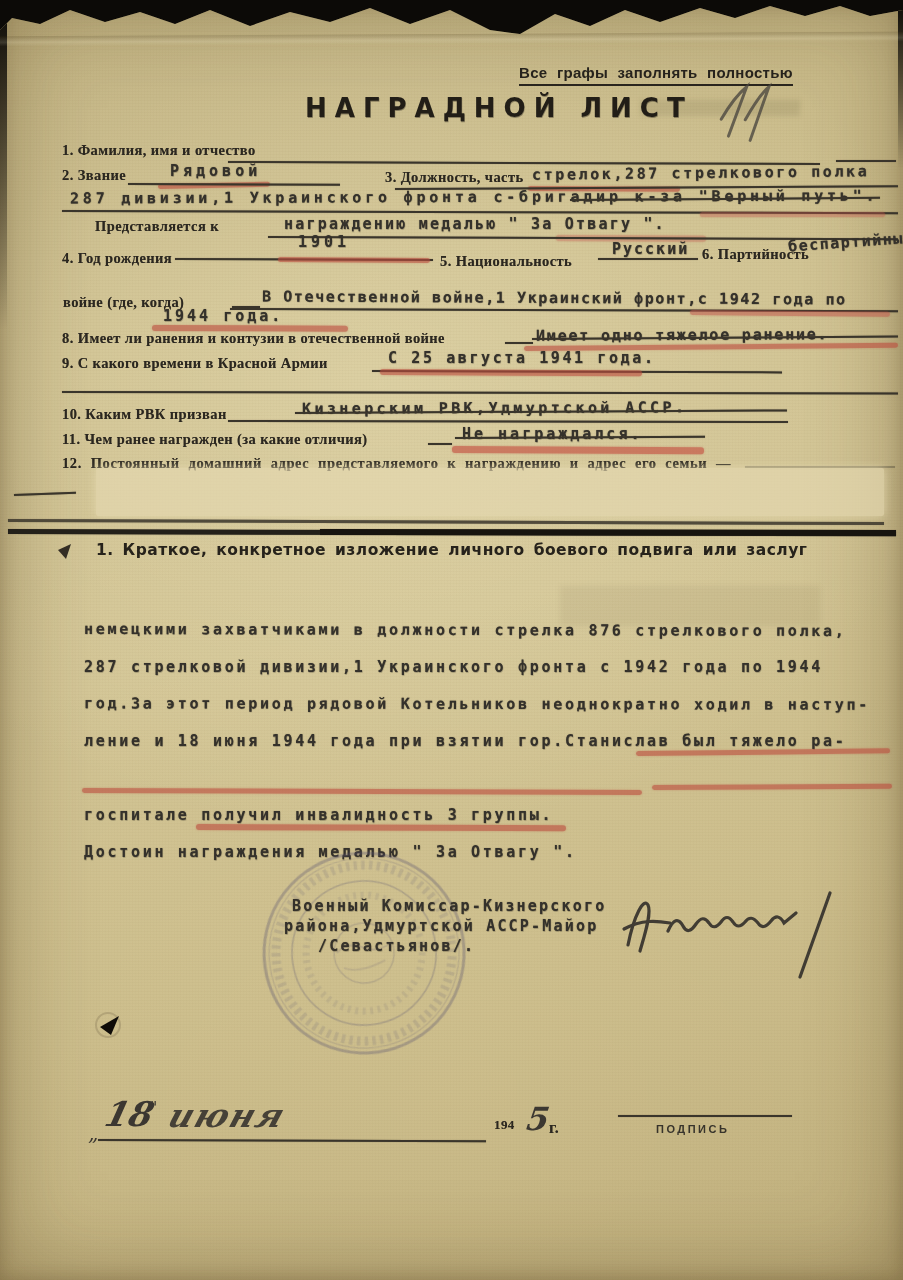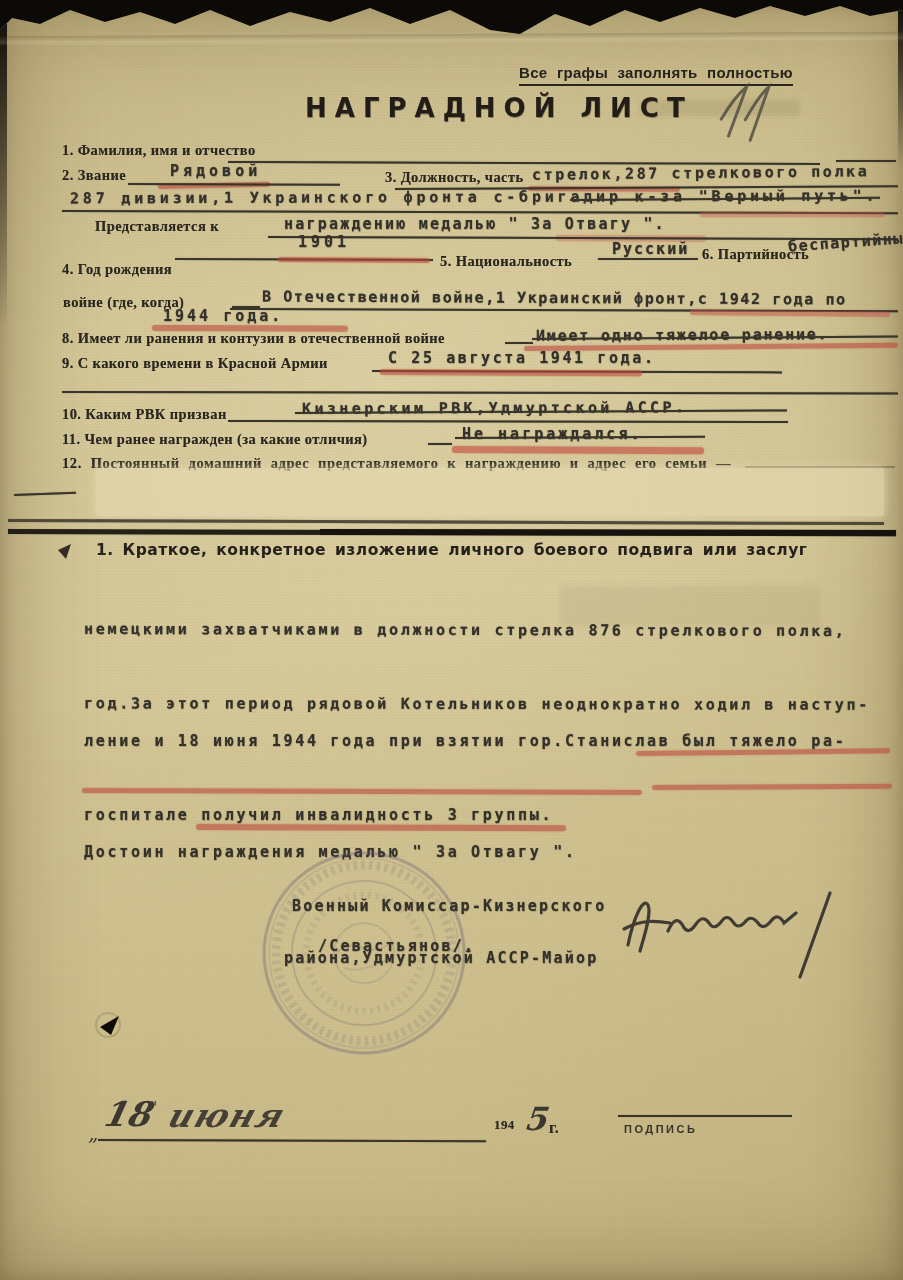--- a/index.html
+++ b/index.html
@@ -76,21 +76,21 @@
     <div class="typ" style="left:70px;top:188px;letter-spacing:3.8px;transform:rotate(-.2deg);">287 дивизии,1 Украинского фронта с-бригадир к-за "Верный путь".</div>
     <div class="rule" style="left:570px;top:199px;width:310px;transform:rotate(-.4deg);"></div>
     <div class="rule" style="left:62px;top:210px;width:836px;transform:rotate(.15deg);"></div>
     <div class="red" style="left:700px;top:212px;width:185px;background:rgba(192,85,74,.4);"></div>
 
     <div class="lbl" style="left:95px;top:218px;">Представляется к</div>
     <div class="typ" style="left:284px;top:215px;letter-spacing:2.2px;">награждению медалью " За Отвагу ".</div>
     <div class="red" style="left:556px;top:235px;width:150px;height:6px;background:rgba(200,95,85,.38);transform:rotate(.3deg);"></div>
     <div class="rule" style="left:268px;top:236px;width:630px;transform:rotate(.2deg);"></div>
 
-    <div class="lbl" style="left:62px;top:261px;text-align:right;">4. Год рождения</div>
+    <div class="lbl" style="left:62px;top:250px;text-align:right;">4. Год рождения</div>
     <div class="typ" style="left:298px;top:233px;letter-spacing:4px;">1901</div>
     <div class="rule" style="left:175px;top:258px;width:258px;transform:rotate(.2deg);"></div>
     <div class="red" style="left:278px;top:257px;width:152px;transform:rotate(.4deg);"></div>
     <div class="lbl" style="left:440px;top:245px;margin-top:8px;">5. Национальность</div>
     <div class="typ" style="left:612px;top:240px;letter-spacing:2px;">Русский</div>
     <div class="rule" style="left:598px;top:258px;width:100px;"></div>
     <div class="lbl" style="left:702px;top:246px;">6. Партийность</div>
     <div class="typ" style="left:788px;top:233px;letter-spacing:1.5px;transform:rotate(-4deg);">беспартийный</div>
 
     <div class="lbl" style="left:63px;top:294px;">войне (где, когда)</div>
@@ -134,20 +134,21 @@
     <div class="rule" style="left:8px;top:519px;width:876px;height:2.5px;transform:rotate(.2deg);opacity:.85;"></div>
     <div class="rule" style="left:8px;top:529px;width:888px;height:5px;background:#23201a;transform:rotate(.15deg);"></div>
     <div class="rule" style="left:320px;top:529px;width:576px;height:6px;background:#17140f;transform:rotate(.1deg);"></div>
 
     <svg class="abs" style="left:55px;top:542px;" width="20" height="20" viewBox="0 0 20 20">
       <path d="M3,8 L16,2 L11,17 Z" fill="#171310" opacity=".85"></path>
     </svg>
     <div class="head" style="left:96px;top:541px;">1. Краткое, конкретное изложение личного боевого подвига или заслуг</div>
 
     <div class="typ" style="left:84px;top:621px;letter-spacing:2.7px;transform:rotate(.15deg);">немецкими захватчиками в должности стрелка 876 стрелкового полка,</div>
+    <div class="typ" style="left:84px;top:658px;letter-spacing:2.7px;">287 стрелковой дивизии,1 Украинского фронта с 1942 года по 1944</div>
     <div class="typ" style="left:84px;top:695px;letter-spacing:2.7px;transform:rotate(.1deg);">год.За этот период рядовой Котельников неоднократно ходил в наступ-</div>
     <div class="typ" style="left:84px;top:732px;letter-spacing:2.7px;">ление и 18 июня 1944 года при взятии гор.Станислав был тяжело ра-</div>
     <div class="typ" style="left:84px;top:806px;letter-spacing:2.7px;">госпитале получил инвалидность 3 группы.</div>
     <div class="typ" style="left:84px;top:843px;letter-spacing:2.7px;">Достоин награждения медалью " За Отвагу ".</div>
     <div class="red" style="left:636px;top:751px;width:254px;height:5px;transform:rotate(-.6deg);"></div>
     <div class="red" style="left:82px;top:788px;width:560px;height:5px;transform:rotate(.2deg);"></div>
     <div class="red" style="left:652px;top:785px;width:240px;height:5px;transform:rotate(-.3deg);"></div>
     <div class="red" style="left:196px;top:824px;width:370px;height:6px;transform:rotate(.2deg);"></div>
 
     <svg class="abs" style="left:252px;top:845px;transform:rotate(-8deg);filter:blur(.5px);opacity:.6;" width="225" height="215" viewBox="0 0 225 215">
@@ -157,21 +158,21 @@
         <circle cx="112" cy="108" r="72" stroke-width="1.6" stroke-opacity=".45"></circle>
         <circle cx="112" cy="108" r="88" stroke-width="9" stroke-dasharray="3.5 4.2" stroke-opacity=".26"></circle>
         <circle cx="112" cy="108" r="58" stroke-width="7" stroke-dasharray="3 4.5" stroke-opacity=".2"></circle>
         <circle cx="112" cy="108" r="30" stroke-width="1.4" stroke-opacity=".35"></circle>
         <path d="M85,104 q12,-10 26,-2 q14,8 28,0" stroke-width="2" stroke-opacity=".3"></path>
         <path d="M90,120 q14,8 42,-2" stroke-width="2" stroke-opacity=".25"></path>
       </g>
     </svg>
 
     <div class="typ" style="left:292px;top:897px;letter-spacing:2.2px;">Военный Комиссар-Кизнерского</div>
-    <div class="typ" style="left:284px;top:917px;letter-spacing:2.2px;margin-top:32px;">района,Удмуртской АССР-Майор</div>
+    <div class="typ" style="left:284px;top:917px;letter-spacing:2.2px;">района,Удмуртской АССР-Майор</div>
     <div class="typ" style="left:318px;top:937px;letter-spacing:2.2px;">/Севастьянов/.</div>
     <svg class="abs" style="left:618px;top:885px;" width="235" height="100" viewBox="0 0 235 100">
       <g fill="none" stroke="#2e2b28" stroke-width="3.2" stroke-linecap="round" opacity=".88">
         <path d="M10,60 C16,30 26,12 30,20 C34,28 26,52 22,66"></path>
         <path d="M6,44 C24,34 40,36 52,38"></path>
         <path d="M50,46 q8,-18 15,-5 q5,10 13,-2 q7,-10 13,-1 q5,8 12,-1 q6,-9 12,0 q5,8 12,0 q6,-8 13,1 q5,8 13,-2 q7,-9 13,2 l12,-10"></path>
         <path d="M212,8 L182,92"></path>
       </g>
     </svg>
 
@@ -183,15 +184,15 @@
     <div class="hand" style="left:88px;top:1121px;font-size:20px;">„</div>
     <div class="hand" style="left:106px;top:1094px;font-size:34px;font-weight:700;transform:skewX(-14deg);">18</div>
     <div class="hand" style="left:150px;top:1098px;font-size:16px;">"</div>
     <div class="hand" style="left:170px;top:1096px;font-size:33px;font-weight:700;letter-spacing:2px;transform:skewX(-18deg);opacity:.92;">июня</div>
     <div class="rule" style="left:98px;top:1139px;width:388px;height:2px;transform:rotate(.2deg);"></div>
     <div class="lbl" style="left:494px;top:1117px;font-size:13px;">194</div>
     <div class="hand" style="left:527px;top:1100px;font-size:32px;font-weight:700;transform:skewX(-8deg);">5</div>
     <div class="lbl" style="left:549px;top:1119px;font-size:16px;">г.</div>
 
     <div class="rule" style="left:618px;top:1115px;width:174px;height:2.2px;"></div>
-    <div class="abs" style="left:624px;top:1123px;font:700 11px 'Liberation Sans',sans-serif;letter-spacing:2.5px;color:#37332b;">ПОДПИСЬ</div>
+    <div class="abs" style="left:656px;top:1123px;font:700 11px 'Liberation Sans',sans-serif;letter-spacing:2.5px;color:#37332b;">ПОДПИСЬ</div>
   </div>
 </div>
 
 </body></html>

